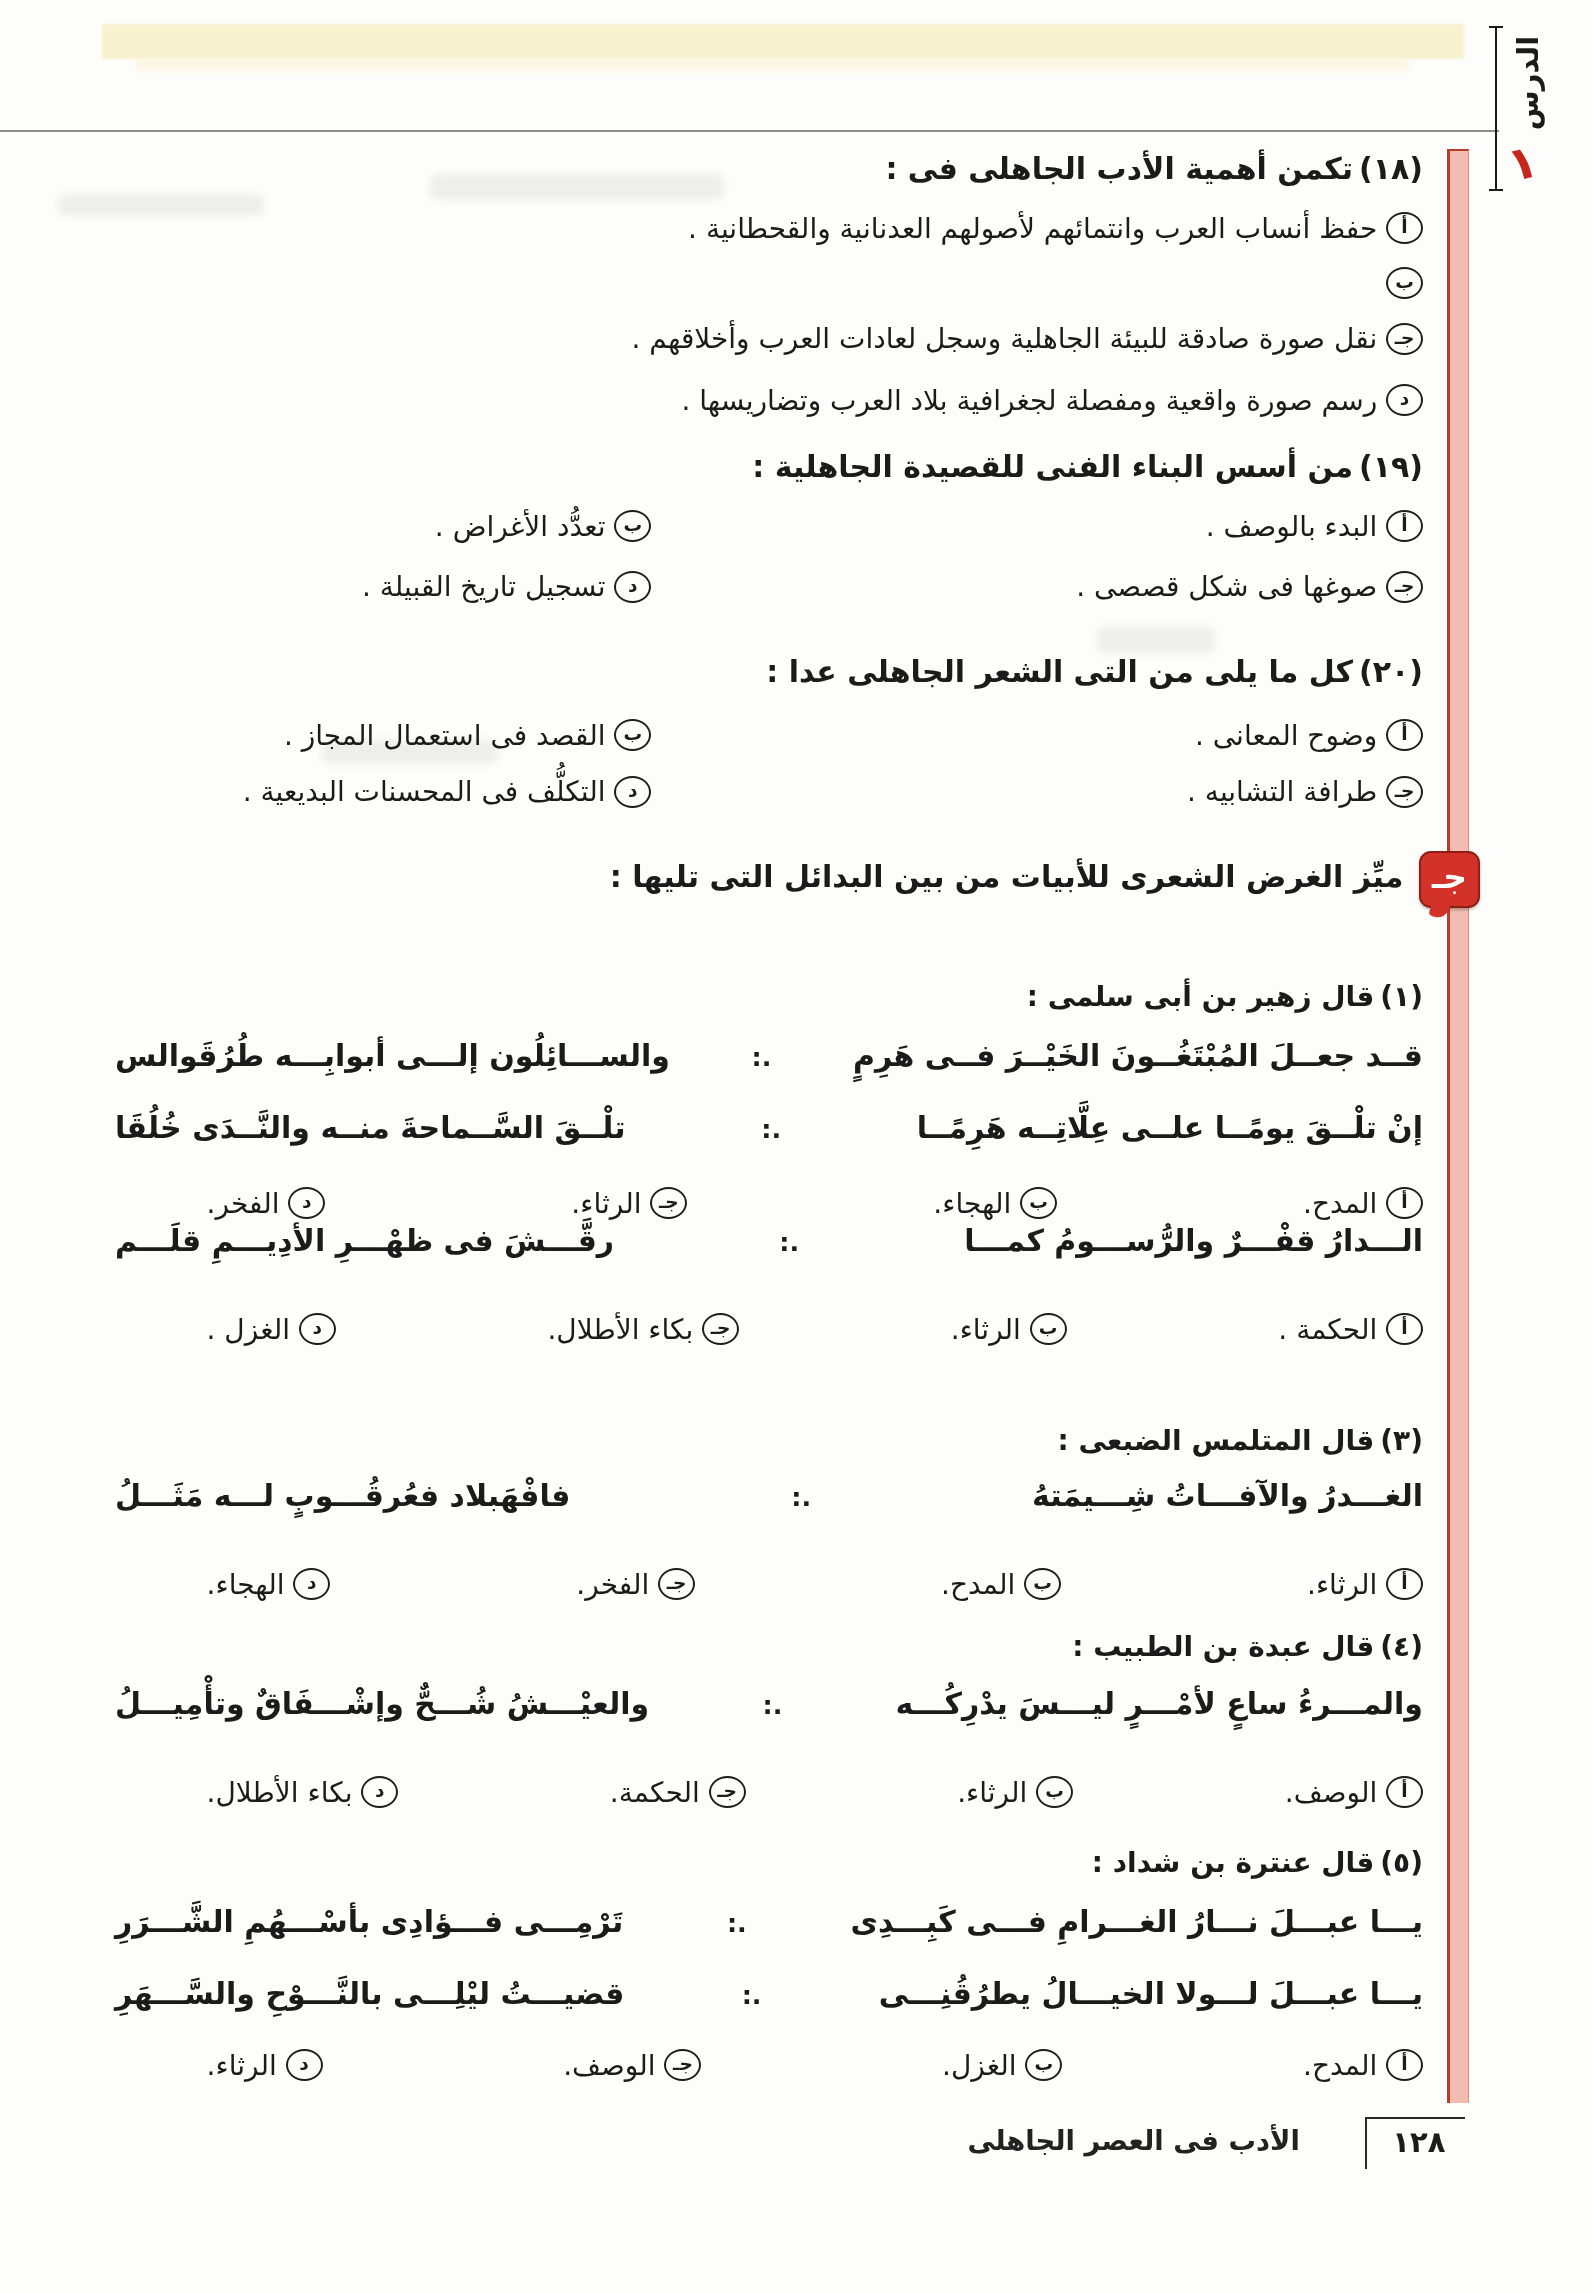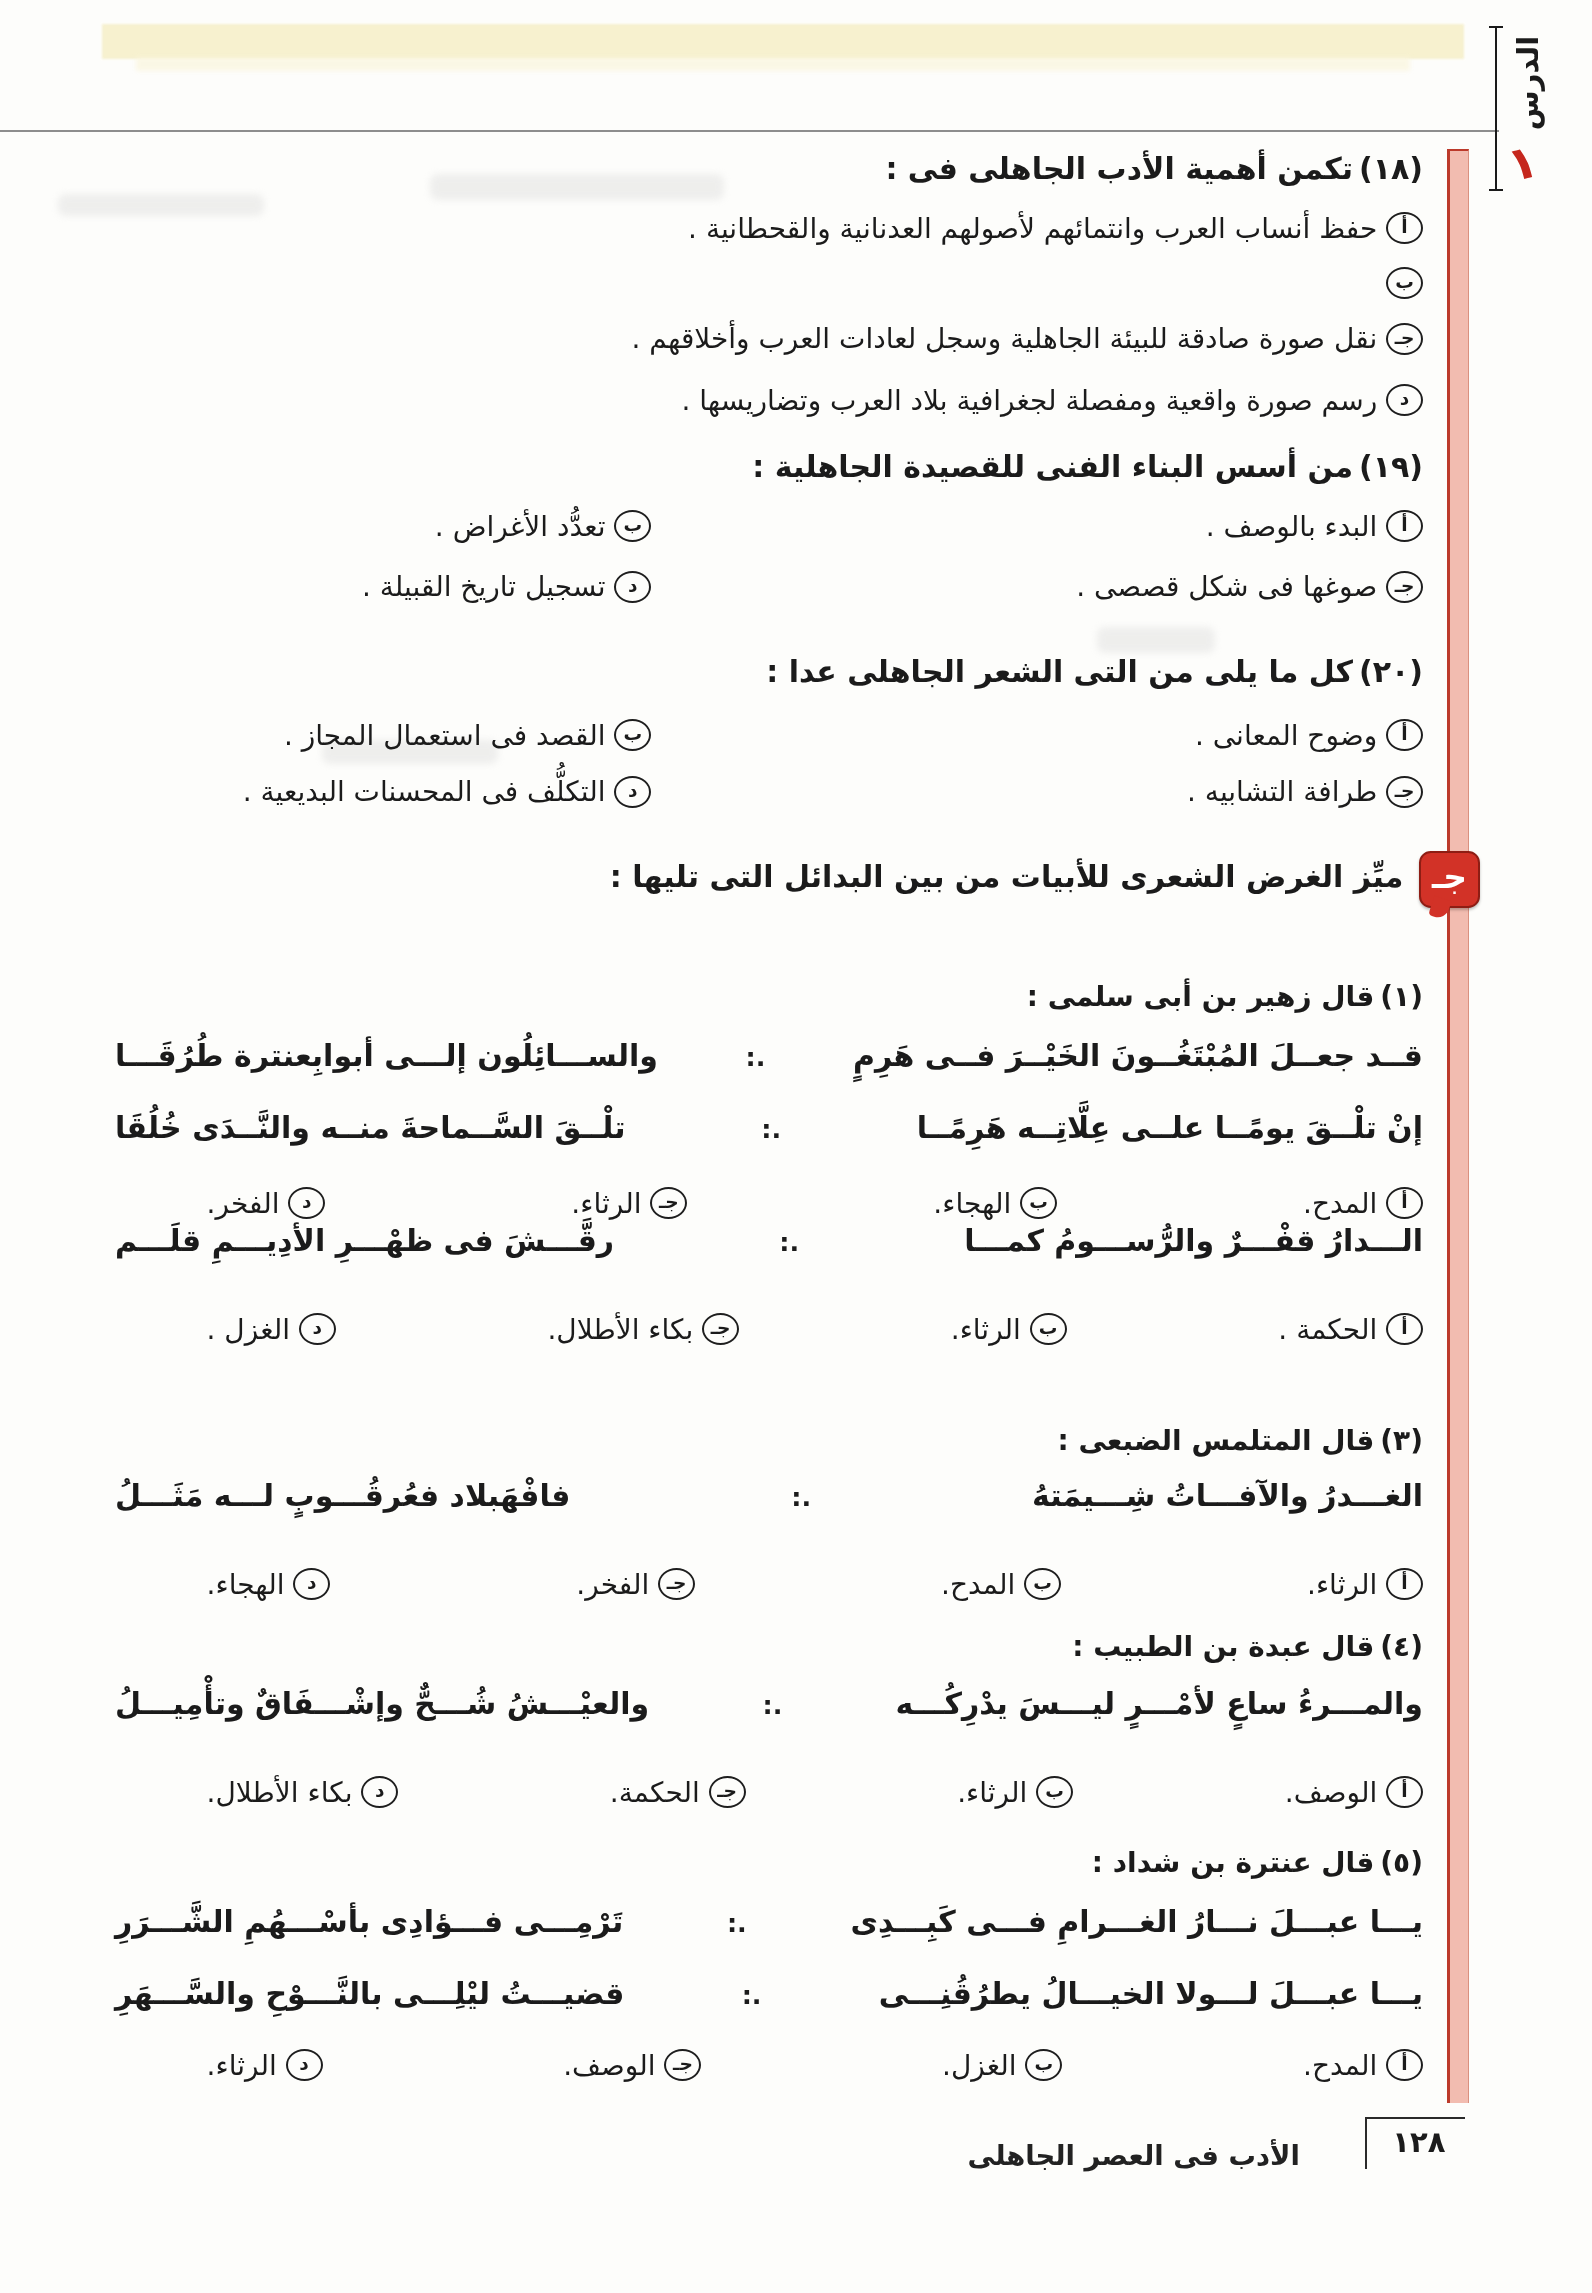--- a/index.html
+++ b/index.html
@@ -65,21 +65,21 @@
     font-size:30px;font-weight:bold;line-height:51px;white-space:nowrap;}
   .verse .vsep{padding:0 13.7px;font-size:25.5px;}
   .v-first{margin-top:13.7px;}
   .v-next{margin-top:19.6px;}
   .v-single{margin-top:13.7px;}
   .opt-row4.pv-gap{margin-top:39px;}
   
   .footer{position:absolute;right:127px;top:2117px;display:flex;direction:rtl;align-items:flex-start;}
   .pagenum-box{border-top:2.9px solid #2a2a2a;border-left:2px solid #2a2a2a;
     padding:5.9px 19.6px 9.8px 25.5px;font-size:29px;font-weight:bold;}
-  .footer-title{font-size:27.4px;font-weight:bold;color:#222;margin-right:65px;margin-top:23px;letter-spacing:0;}
+  .footer-title{font-size:27.4px;font-weight:bold;color:#222;margin-right:65px;margin-top:8px;letter-spacing:0;}
 </style>
 </head>
 <body>
 
 <div class="page">
 
   <div class="band"></div>
   <div class="band2"></div>
   <div class="rule-top"></div>
 
@@ -178,21 +178,21 @@
       <span class="instruction">ميِّز الغرض الشعرى للأبيات من بين البدائل التى تليها :</span>
     </section>
 
     <section class="block" style="top:977px">
       <div class="intro">
         <span class="qnum">(١)</span><span>قال زهير بن أبى سلمى :</span>
       </div>
       <div class="verse v-first">
         <span class="hemi">قــد جعــلَ المُبْتَغُــونَ الخَيْــرَ فــى هَرِمٍ</span>
         <span class="vsep">.:</span>
-        <span class="hemi">والســـائِلُون إلـــى أبوابِعنترة طُرُقَـــا</span>
+        <span class="hemi">والســـائِلُون إلـــى أبوابِـــه طُرُقَوالس</span>
       </div>
       <div class="verse v-next">
         <span class="hemi">إنْ تلْــقَ يومًــا علــى عِلَّاتِــه هَرِمًــا</span>
         <span class="vsep">.:</span>
         <span class="hemi">تلْــقَ السَّــماحةَ منــه والنَّــدَى خُلُقَا</span>
       </div>
       <div class="opt-row4">
         <div class="opt-line">
           <span class="circle">أ</span>
           <span class="opt-text">المدح.</span>

